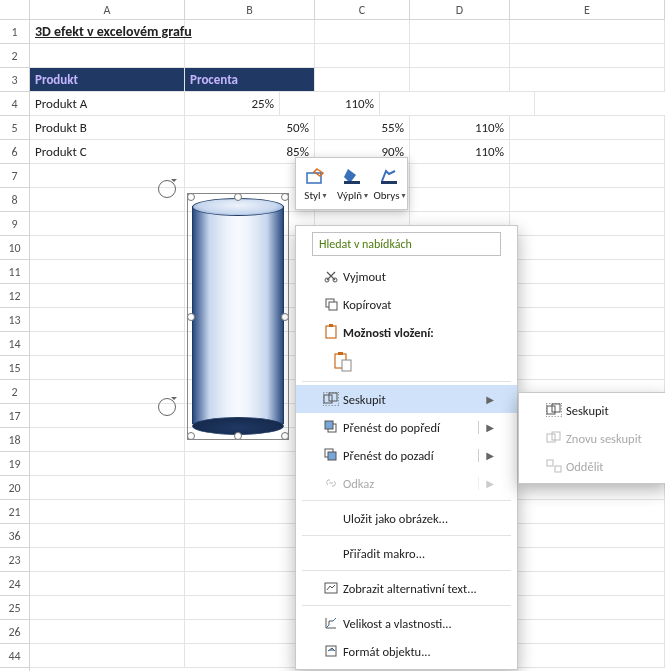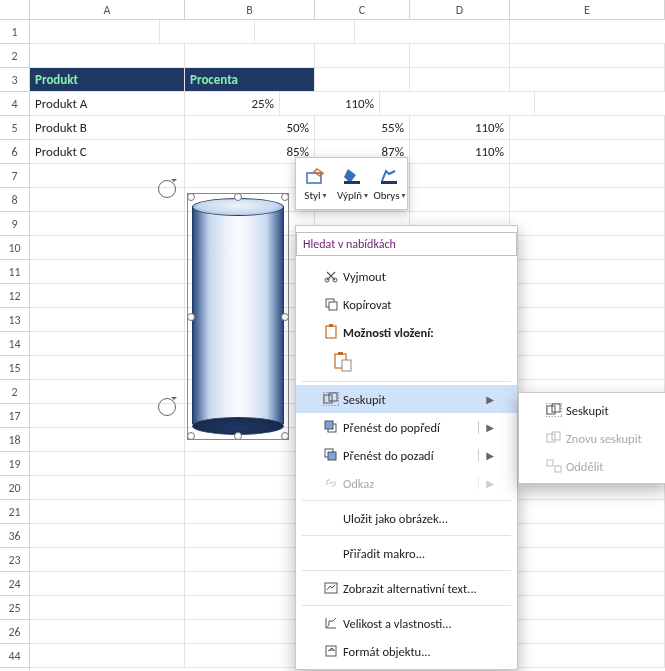--- a/index.html
+++ b/index.html
@@ -53,21 +53,21 @@
     position:absolute; left:30px; top:20px; right:0; bottom:0;
   }
   .row { display:flex; height:24px; border-bottom:1px solid #e3e3e3;}
   .cell {
     flex:0 0 auto; border-right:1px solid #e3e3e3;
     padding:0 5px; line-height:24px; overflow:hidden; white-space:nowrap;
   }
   .cA{width:155px}.cB{width:130px}.cC{width:95px}.cD{width:100px}.cE{width:155px}
   .num{text-align:right}
   .title-cell{font-weight:bold; text-decoration:underline; font-size:14px}
-  .hdr-row .cell{ background:#1f3864; color:#86efac; font-weight:600;}
+  .hdr-row .cell{ background:#1f3864; color:#c4b5fd; font-weight:600;}
   .hdr-row .cell.cC,.hdr-row .cell.cD,.hdr-row .cell.cE{background:#fff}
 
   
   .cylinder-wrap{
     position:absolute; left:192px; top:198px; width:92px; height:237px;
   }
   .cylinder-body{
     position:absolute; left:0; top:8px; width:92px; height:218px;
     background: linear-gradient(90deg,#2a4a80 0%, #c7d7ee 18%, #eef3fb 38%, #f7fbff 50%, #eef3fb 62%, #c7d7ee 82%, #2a4a80 100%);
     border-left:1px solid #1f3a63; border-right:1px solid #1f3a63;
@@ -109,24 +109,24 @@
   .chev{font-size:8px; color:#555; position:relative; top:-1px; left:2px}
 
   
   .context-menu{
     position:absolute; left:295px; top:225px; width:223px;
     background:#fff; border:1px solid #c8c8c8;
     box-shadow:0 6px 16px rgba(0,0,0,.3);
     padding-bottom:4px;
   }
   .search-box{
-    margin:6px 0;
+    margin:6px 16px;
     border:1px solid #c0c0c0; height:24px;
     display:flex; align-items:center; padding:0 6px;
-    font-size:12px; color:#701a75;
+    font-size:12px; color:#4d7c0f;
   }
   .cm-item{
     display:flex; align-items:center; height:28px; padding:0 23px;
     font-size:12.5px;
   }
   .cm-item.highlight{background:#cfe2f9}
   .cm-item.disabled{color:#aaa}
   .cm-icon{width:24px; display:flex; justify-content:center; color:#555;}
   .cm-icon.orange{color:#c86a1b}
   .cm-label{flex:1}
@@ -185,20 +185,21 @@
     <div class="row-h">23</div>
     <div class="row-h">24</div>
     <div class="row-h">25</div>
     <div class="row-h">26</div>
     <div class="row-h">44</div>
   </div>
 
   <div class="cells">
 
     <div class="row">
+      <div class="cell cA title-cell" style="overflow:visible">3D efekt v excelovém grafu</div>
       <div class="cell cB"></div>
       <div class="cell cC"></div>
       <div class="cell cD"></div>
       <div class="cell cE"></div>
     </div>
 
     <div class="row">
         <div class="cell cA"></div>
         <div class="cell cB"></div>
         <div class="cell cC"></div>
@@ -225,21 +226,21 @@
       <div class="cell cA">Produkt B</div>
       <div class="cell cB num">50%</div>
       <div class="cell cC num">55%</div>
       <div class="cell cD num">110%</div>
       <div class="cell cE"></div>
     </div>
 
     <div class="row">
       <div class="cell cA">Produkt C</div>
       <div class="cell cB num">85%</div>
-      <div class="cell cC num">87%</div>
+      <div class="cell cC num">90%</div>
       <div class="cell cD num">110%</div>
       <div class="cell cE"></div>
     </div>
 
     <div class="row">
         <div class="cell cA"></div>
         <div class="cell cB"></div>
         <div class="cell cC"></div>
         <div class="cell cD"></div>
         <div class="cell cE"></div>

